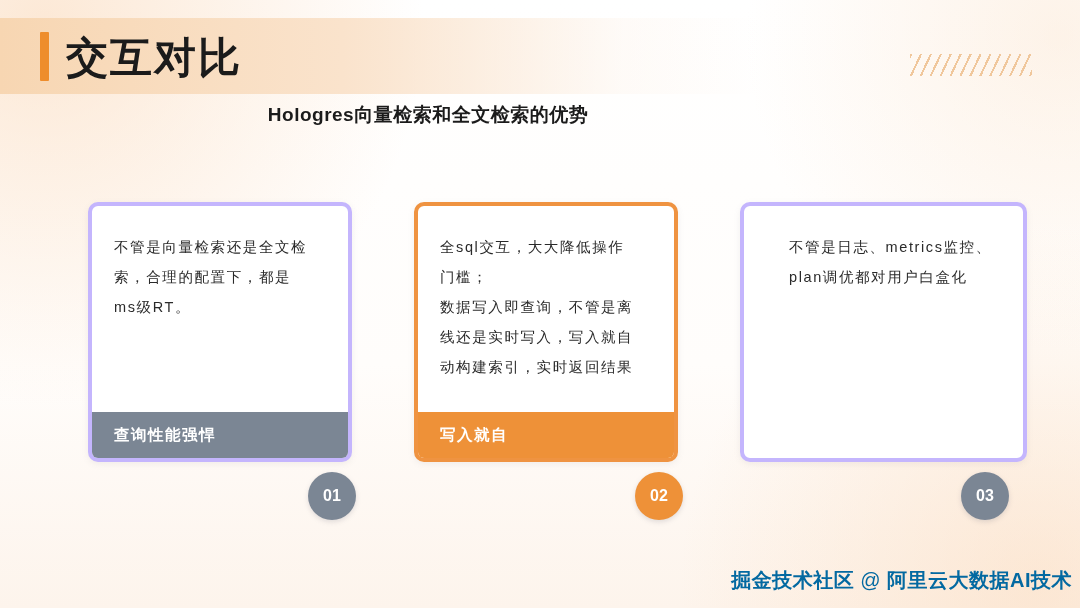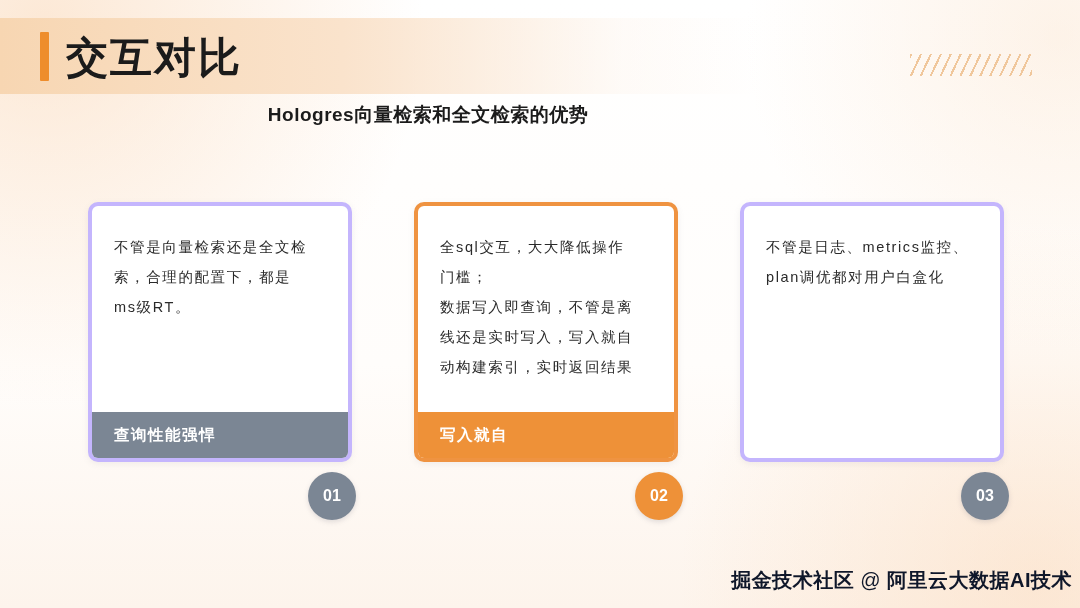--- a/index.html
+++ b/index.html
@@ -95,21 +95,21 @@
     width: 256px;
     height: 252px;
     background: #ffffff;
     border: 4px solid #c4b5fd;
     border-radius: 10px;
     box-shadow: 0 2px 6px rgba(140,140,150,0.12);
     overflow: hidden;
   }
   .card.c1 { left: 88px; }
   .card.c2 { left: 414px; border-color: #ef9341; }
-  .card.c3 { left: 740px; }
+  .card.c3 { left: 740px; padding-left: 23px; }
 
   .card-body {
     padding: 26px 22px 0 22px;
     font-size: 14.5px;
     line-height: 30px;
     color: #2a2a2a;
     letter-spacing: 1.6px;
     white-space: pre-line;
   }
   .card-footer {
@@ -148,21 +148,21 @@
   .badge.b1 { left: 308px; top: 472px; }
   .badge.b2 { left: 635px; top: 472px; }
   .badge.b3 { left: 961px; top: 472px; }
 
   .watermark {
     position: absolute;
     right: 8px;
     bottom: 14px;
     font-size: 20px;
     font-weight: bold;
-    color: #0f172a;
+    color: #0369a1;
     letter-spacing: 0.5px;
   }
   .watermark .sep { margin: 0 6px; font-weight: normal; }
 </style>
 </head>
 <body>
 
 <div class="slide">
   <div class="bg-wash"></div>
 

